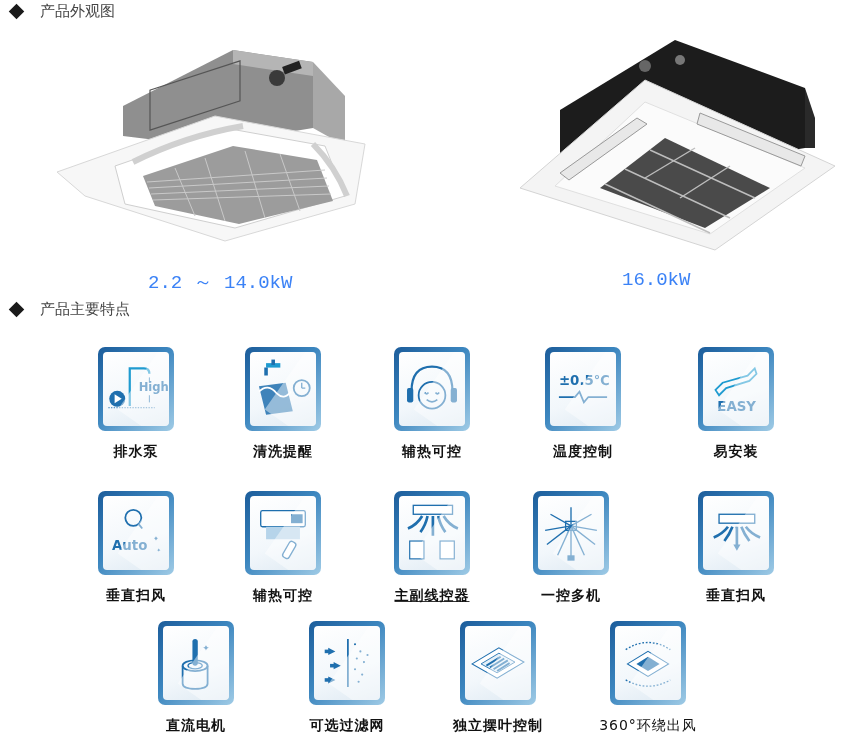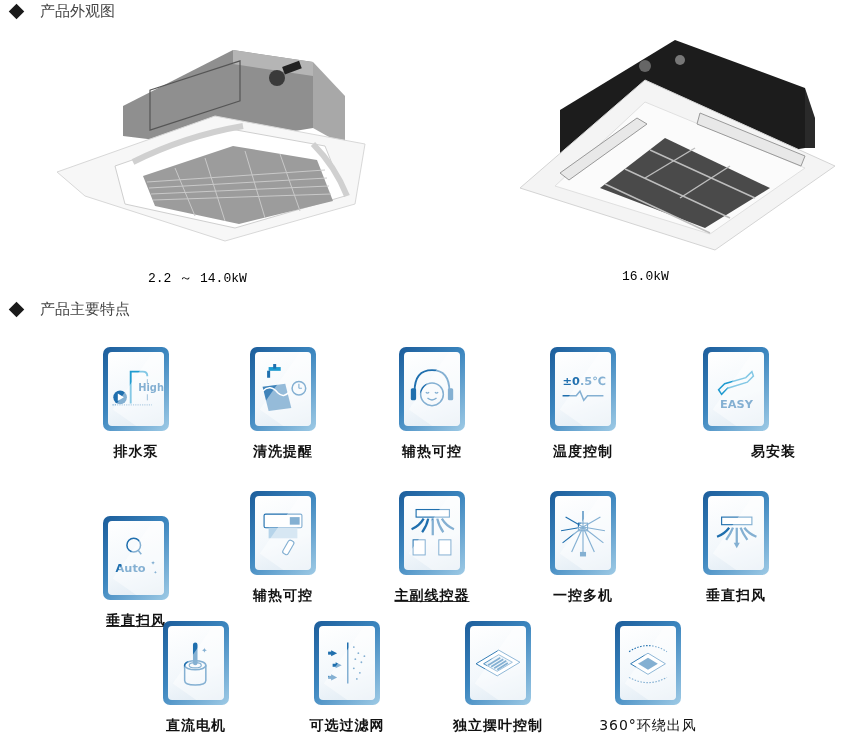--- a/index.html
+++ b/index.html
@@ -5,29 +5,29 @@
   * { box-sizing: border-box; margin: 0; padding: 0; }
   html, body { width: 856px; height: 738px; background: #ffffff; overflow: hidden; }
   body { position: relative; font-family: "DejaVu Serif", "Liberation Serif", serif; color: #333; }
 
   .section-title { position: absolute; left: 8px; display: flex; align-items: center; font-size: 15px; color: #444; font-family: "DejaVu Serif", serif; }
   .section-title .diamond { width: 11px; height: 11px; background: #1a1a1a; transform: rotate(45deg); margin: 0 18px 0 3px; }
   #sec1 { top: 2px; }
   #sec2 { top: 300px; }
 
   .product { position: absolute; }
-  .caption { position: absolute; font-family: "Liberation Mono", "DejaVu Sans Mono", monospace; font-size: 13px; color: #000000; }
+  .caption { position: absolute; font-family: "Liberation Mono", "DejaVu Sans Mono", monospace; font-size: 19px; color: #3b82f6; }
 
   
   #prod1 { left: 55px; top: 36px; width: 350px; height: 210px; }
   #prod2 { left: 505px; top: 38px; width: 335px; height: 220px; }
 
   .feat { position: absolute; width: 120px; text-align: center; }
   .icon-frame {
-    width: 66px; height: 84px; margin: 0 auto; border-radius: 7px; position: relative;
+    width: 76px; height: 84px; margin: 0 auto; border-radius: 7px; position: relative;
     background: linear-gradient(135deg, #1c5d9b 0%, #3c86bf 45%, #9fcbe6 100%);
     padding: 5px;
   }
   .icon-inner {
     width: 100%; height: 100%; border-radius: 4px; position: relative; overflow: hidden;
     background: linear-gradient(160deg, #ffffff 0%, #f2f7fb 60%, #dfeaf3 100%);
   }
   .icon-inner::after {
     content: ""; position: absolute; right: -20px; top: -10px; width: 50px; height: 90px;
     background: rgba(255,255,255,0.45); transform: rotate(35deg);
@@ -159,33 +159,33 @@
       <div class="icon-inner">
     <svg viewBox="0 0 74 74">
       <text x="10" y="32" font-family="DejaVu Sans, sans-serif" font-weight="bold" font-size="15" fill="#1f6fae">±0.5℃</text>
       <polyline points="10,46 28,46 33,40 38,52 43,46 64,46" stroke="#1f6fae" stroke-width="2" fill="none"></polyline>
     </svg>
   </div>
     </div>
   <div class="feat-label">温度控制</div>
 </div>
 
-<div class="feat" style="left:676px; top:347px;text-align:right;">
+<div class="feat" style="left:676px; top:347px;">
   <div class="icon-frame">
       <div class="icon-inner">
     <svg viewBox="0 0 74 74">
       <path d="M14,38 L22,30 L50,22 L58,14 L60,20 L52,28 L26,36 L18,44 Z" fill="none" stroke="#1f9bd0" stroke-width="2"></path>
       <text x="16" y="62" font-family="DejaVu Sans, sans-serif" font-weight="bold" font-size="15" fill="#1f6fae">EASY</text>
     </svg>
   </div>
     </div>
   <div class="feat-label">易安装</div>
 </div>
 
-<div class="feat" style="left:76px; top:516px;text-decoration:underline;">
+<div class="feat" style="left:76px; top:491px;">
   <div class="icon-frame">
       <div class="icon-inner">
     <svg viewBox="0 0 74 74">
       <circle cx="34" cy="20" r="9" fill="none" stroke="#1f6fae" stroke-width="2"></circle>
       <line x1="40" y1="27" x2="44" y2="32" stroke="#1f6fae" stroke-width="2"></line>
       <text x="10" y="56" font-family="DejaVu Sans, sans-serif" font-weight="bold" font-size="15" fill="#1f6fae">Auto</text>
       <text x="56" y="46" font-size="8" fill="#1f6fae">✦</text>
           <text x="60" y="58" font-size="6" fill="#1f6fae">✦</text>
     </svg>
   </div>
@@ -214,21 +214,21 @@
       <rect x="16" y="6" width="44" height="10" fill="#fff" stroke="#1f6fae" stroke-width="1.5"></rect>
       <path d="M26,18 Q20,28 10,32 M38,18 V40 M50,18 Q56,28 66,32 M32,18 Q30,28 24,36 M44,18 Q46,28 52,36" stroke="#1f6fae" stroke-width="3" fill="none"></path>
       <rect x="12" y="46" width="16" height="20" fill="#fff" stroke="#1f6fae" stroke-width="1.3"></rect>
       <rect x="46" y="46" width="16" height="20" fill="#fff" stroke="#1f6fae" stroke-width="1.3"></rect>
     </svg>
   </div>
     </div>
   <div class="feat-label">主副线控器</div>
 </div>
 
-<div class="feat" style="left:523px; top:491px;">
+<div class="feat" style="left:511px; top:491px;">
   <div class="icon-frame">
       <div class="icon-inner">
     <svg viewBox="0 0 74 74">
       <rect x="31" y="24" width="12" height="10" fill="#fff" stroke="#1f6fae" stroke-width="1.5"></rect>
       <g stroke="#1f6fae" stroke-width="1.5">
         <line x1="37" y1="29" x2="37" y2="64"></line>
             <line x1="37" y1="29" x2="22" y2="62"></line>
             <line x1="37" y1="29" x2="52" y2="62"></line>
         <line x1="37" y1="29" x2="10" y2="50"></line>
             <line x1="37" y1="29" x2="64" y2="50"></line>

